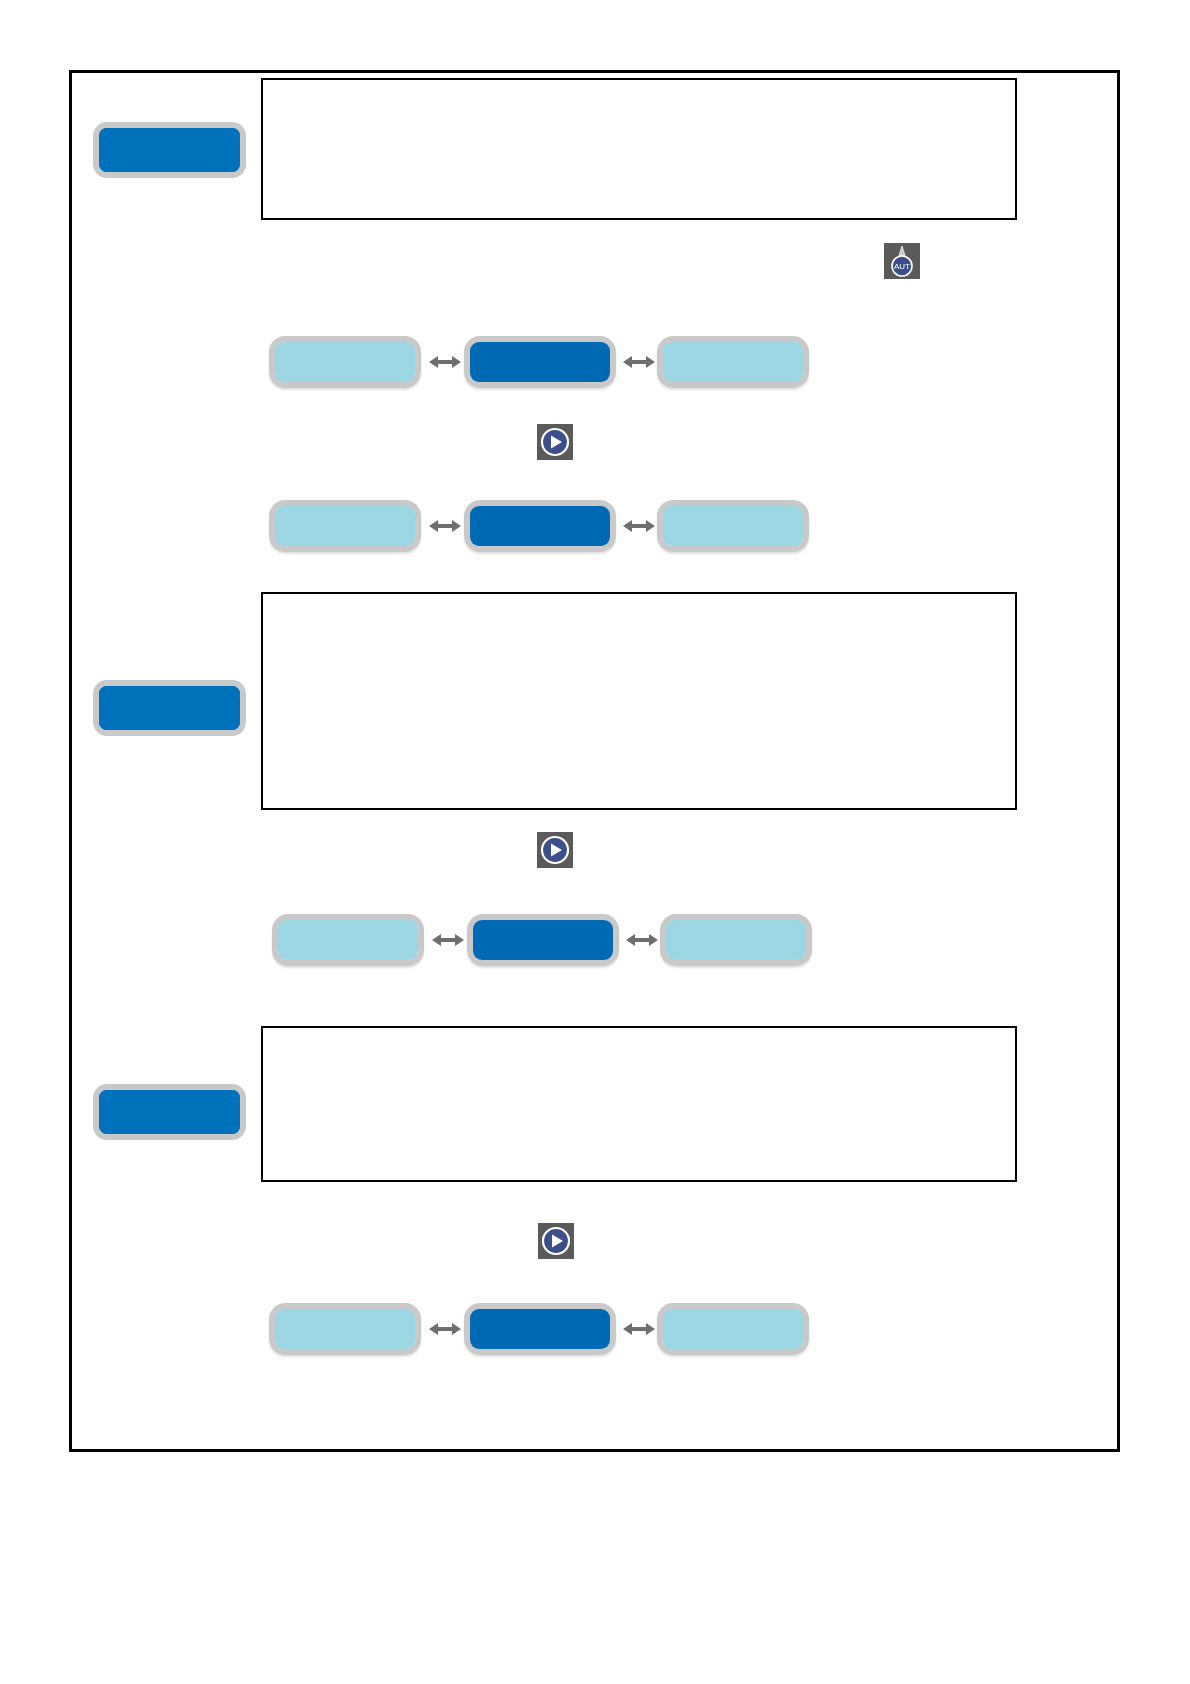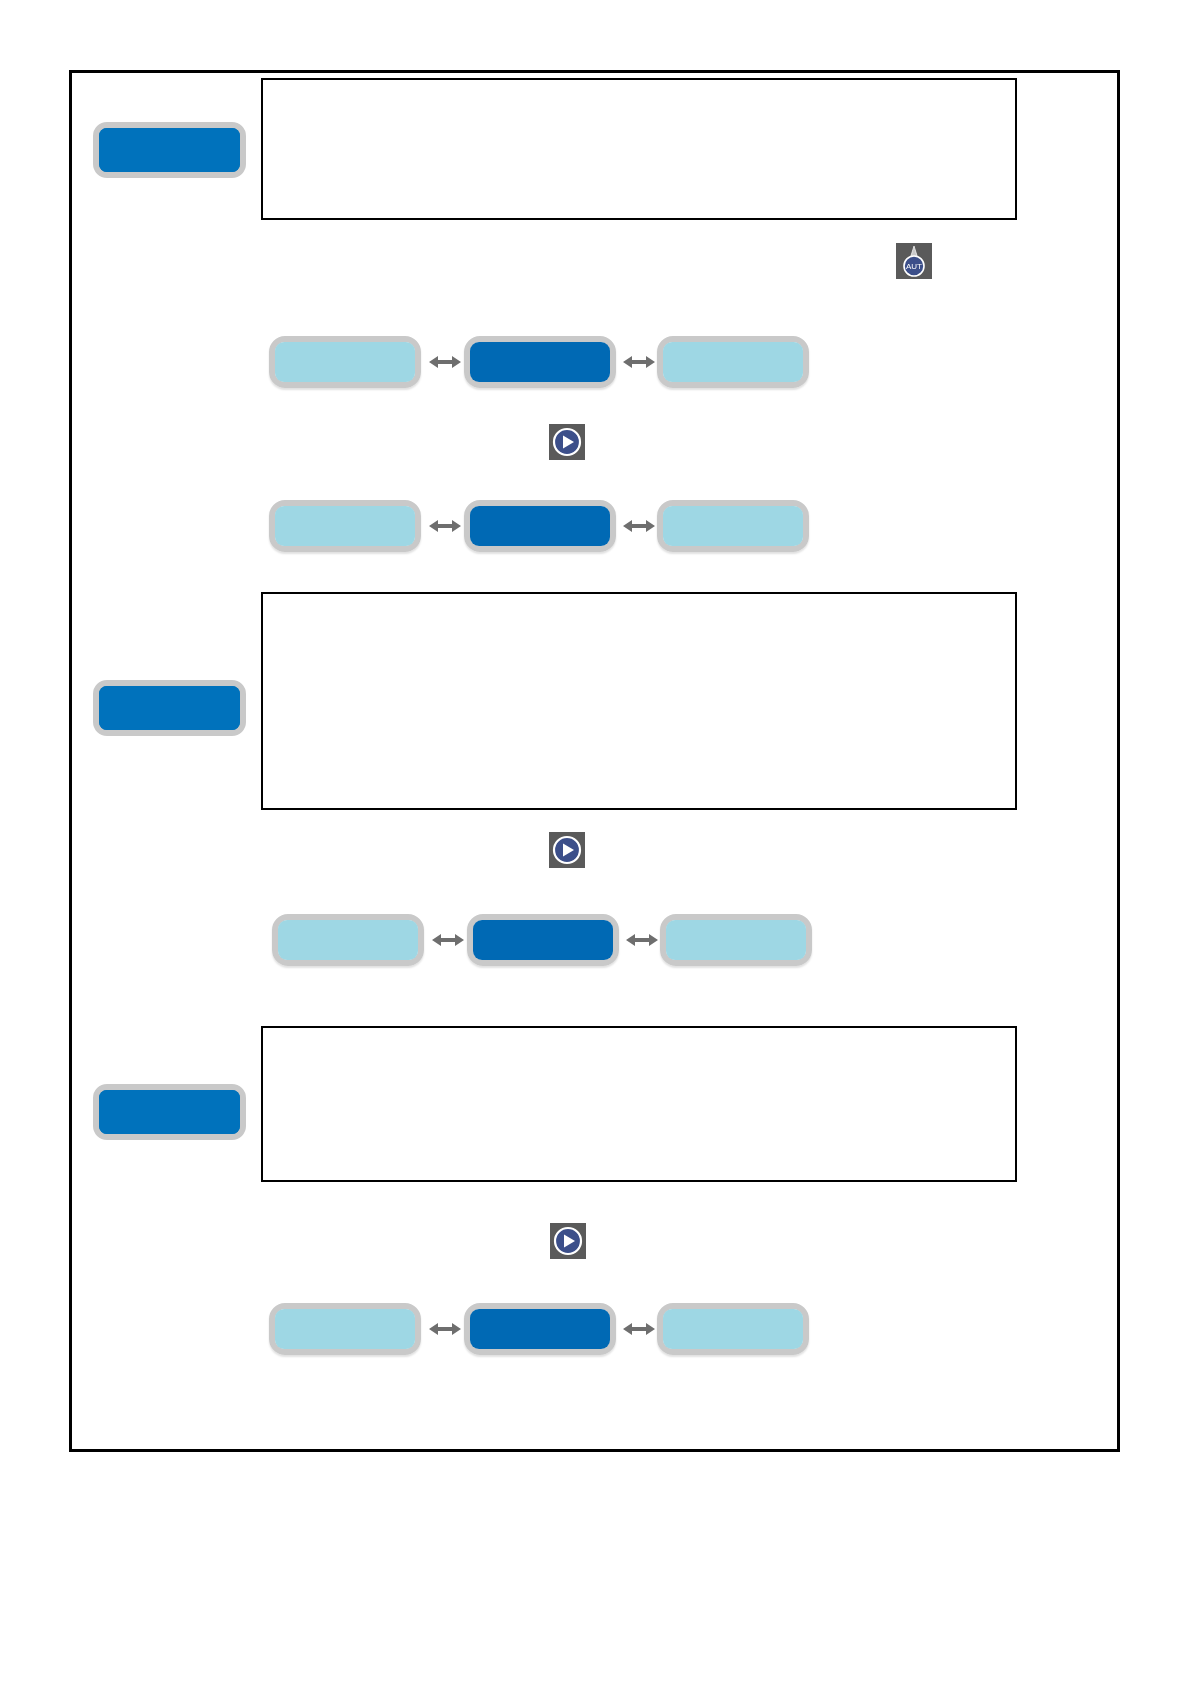--- a/index.html
+++ b/index.html
@@ -102,21 +102,20 @@
     width: 34px;
     height: 22px;
     display: block;
   }
 
   
   .icon-tile {
     position: absolute;
     background: #5a5a5a;
     display: block;
-    margin-left: 12px;
   }
   .icon-tile svg { display: block; }
 
   
   .no-sel { user-select: none; }
 </style>
 </head>
 <body>
 
 <div id="page">

